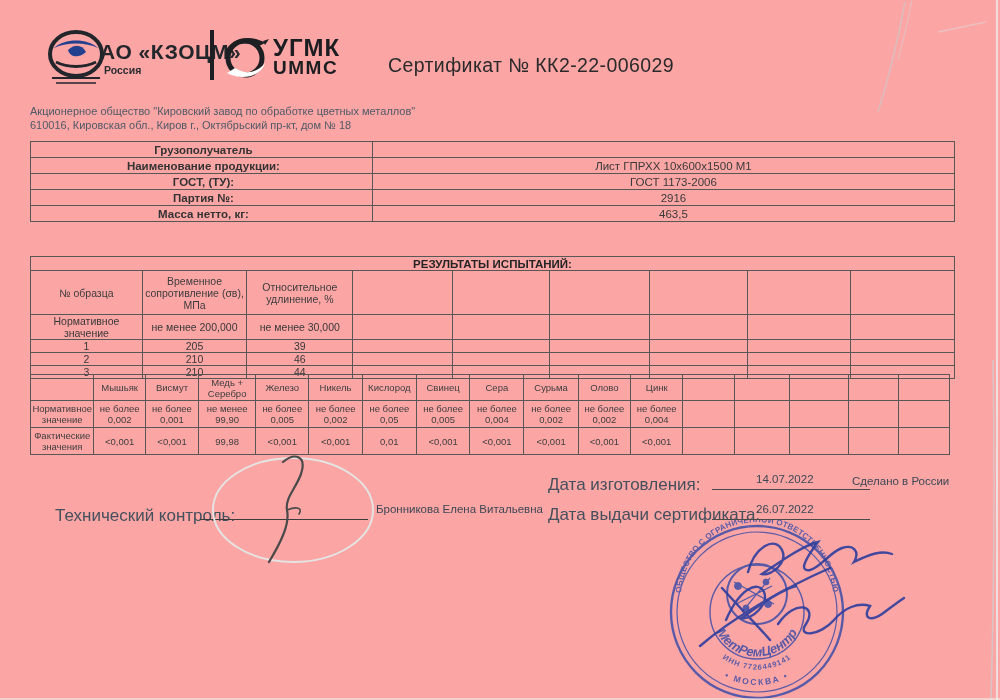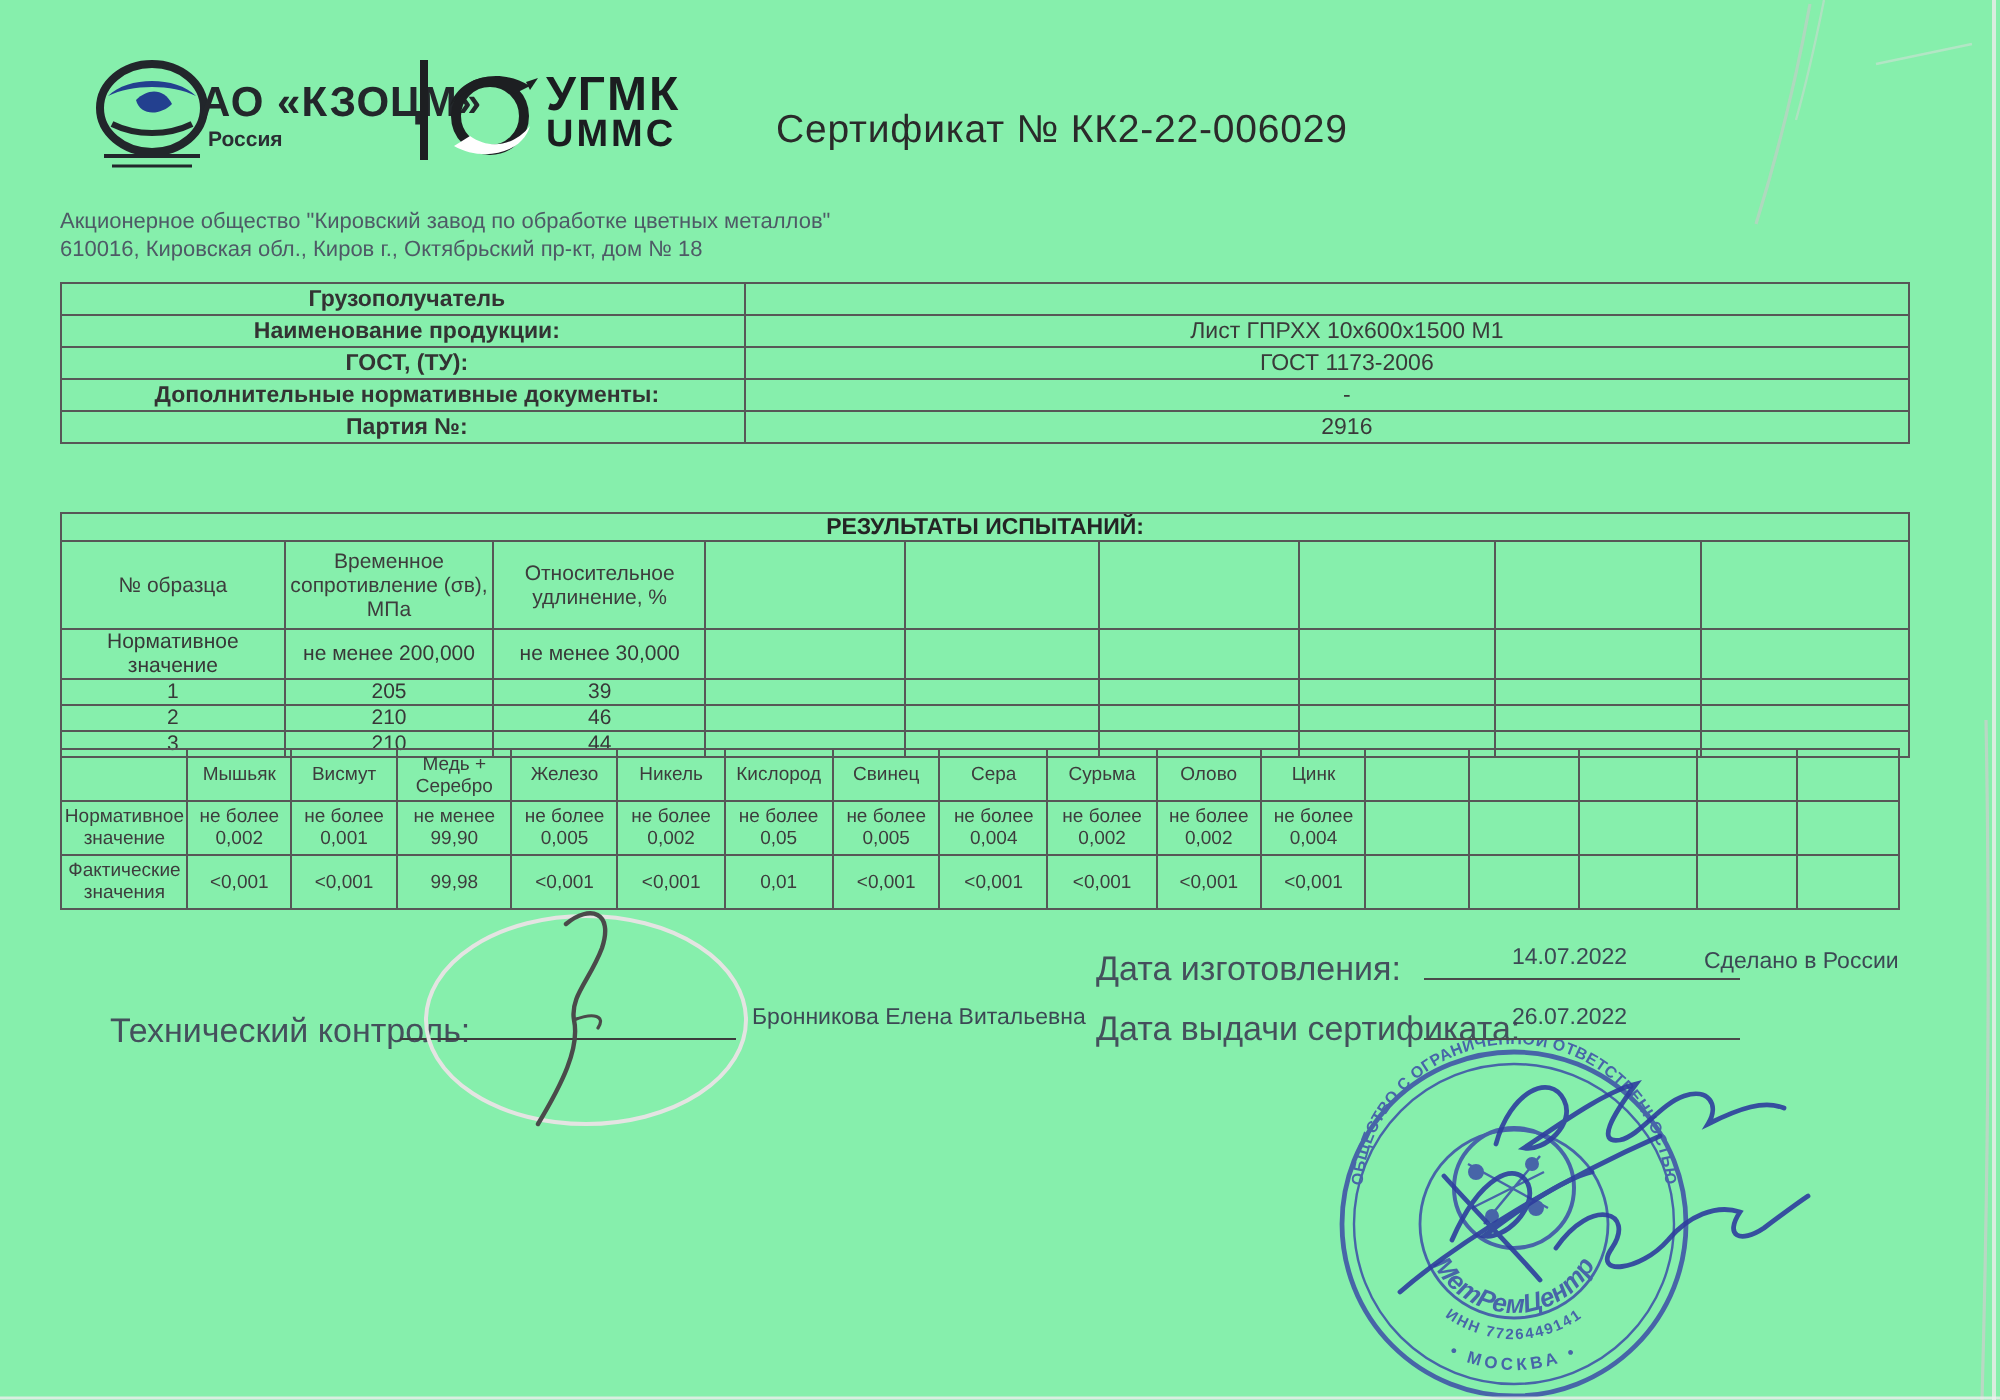--- a/index.html
+++ b/index.html
@@ -1,19 +1,19 @@
 <!DOCTYPE html>
 <html><head>
 <meta charset="utf-8">
 <style>
   * { margin:0; padding:0; box-sizing:border-box; }
   html,body { background:#ffffff; }
   body { font-family:"Liberation Sans", sans-serif; color:#383838; }
   #page {
-    position:relative; width:1000px; height:700px; background:#86efac; overflow:hidden;
+    position:relative; width:1000px; height:700px; background:#fca5a5; overflow:hidden;
   }
   
   #logo-kzocm { position:absolute; left:46px; top:28px; width:60px; height:58px; }
   #org-name { position:absolute; left:100px; top:40px; font-size:21px; font-weight:bold; color:#23272b; letter-spacing:.5px; }
   #org-country { position:absolute; left:104px; top:64px; font-size:10.5px; font-weight:bold; color:#2a2e33; }
   #logo-divider { position:absolute; left:210px; top:30px; width:4px; height:50px; background:#1d1f22; }
   #logo-ugmk { position:absolute; left:219px; top:31px; width:52px; height:52px; }
   #ugmk-line1 { position:absolute; left:273px; top:34px; font-size:24px; font-weight:bold; color:#1b1d20; letter-spacing:1px; }
   #ugmk-line2 { position:absolute; left:273px; top:57px; font-size:19px; font-weight:bold; color:#1b1d20; letter-spacing:1.5px; }
   #doc-title { position:absolute; left:388px; top:54px; font-size:19.5px; font-weight:normal; color:#2a2a2a; letter-spacing:.4px; }
@@ -88,26 +88,26 @@
         </tr>
     <tr>
       <td class="lbl">Наименование продукции:</td>
       <td class="val">Лист ГПРХХ 10х600х1500 М1</td>
         </tr>
     <tr>
       <td class="lbl">ГОСТ, (ТУ):</td>
       <td class="val">ГОСТ 1173-2006</td>
         </tr>
     <tr>
-      <td class="lbl">Дополнительные нормативные документы:</td>
-      <td class="val">-</td>
-        </tr>
-    <tr>
       <td class="lbl">Партия №:</td>
       <td class="val">2916</td>
+        </tr>
+    <tr>
+      <td class="lbl">Масса нетто, кг:</td>
+      <td class="val">463,5</td>
         </tr>
   </tbody>
     </table>
 
   <table id="results-table">
     <colgroup>
         <col style="width:12.1%">
         <col style="width:11.3%">
         <col style="width:11.5%">
         <col style="width:10.8%">

